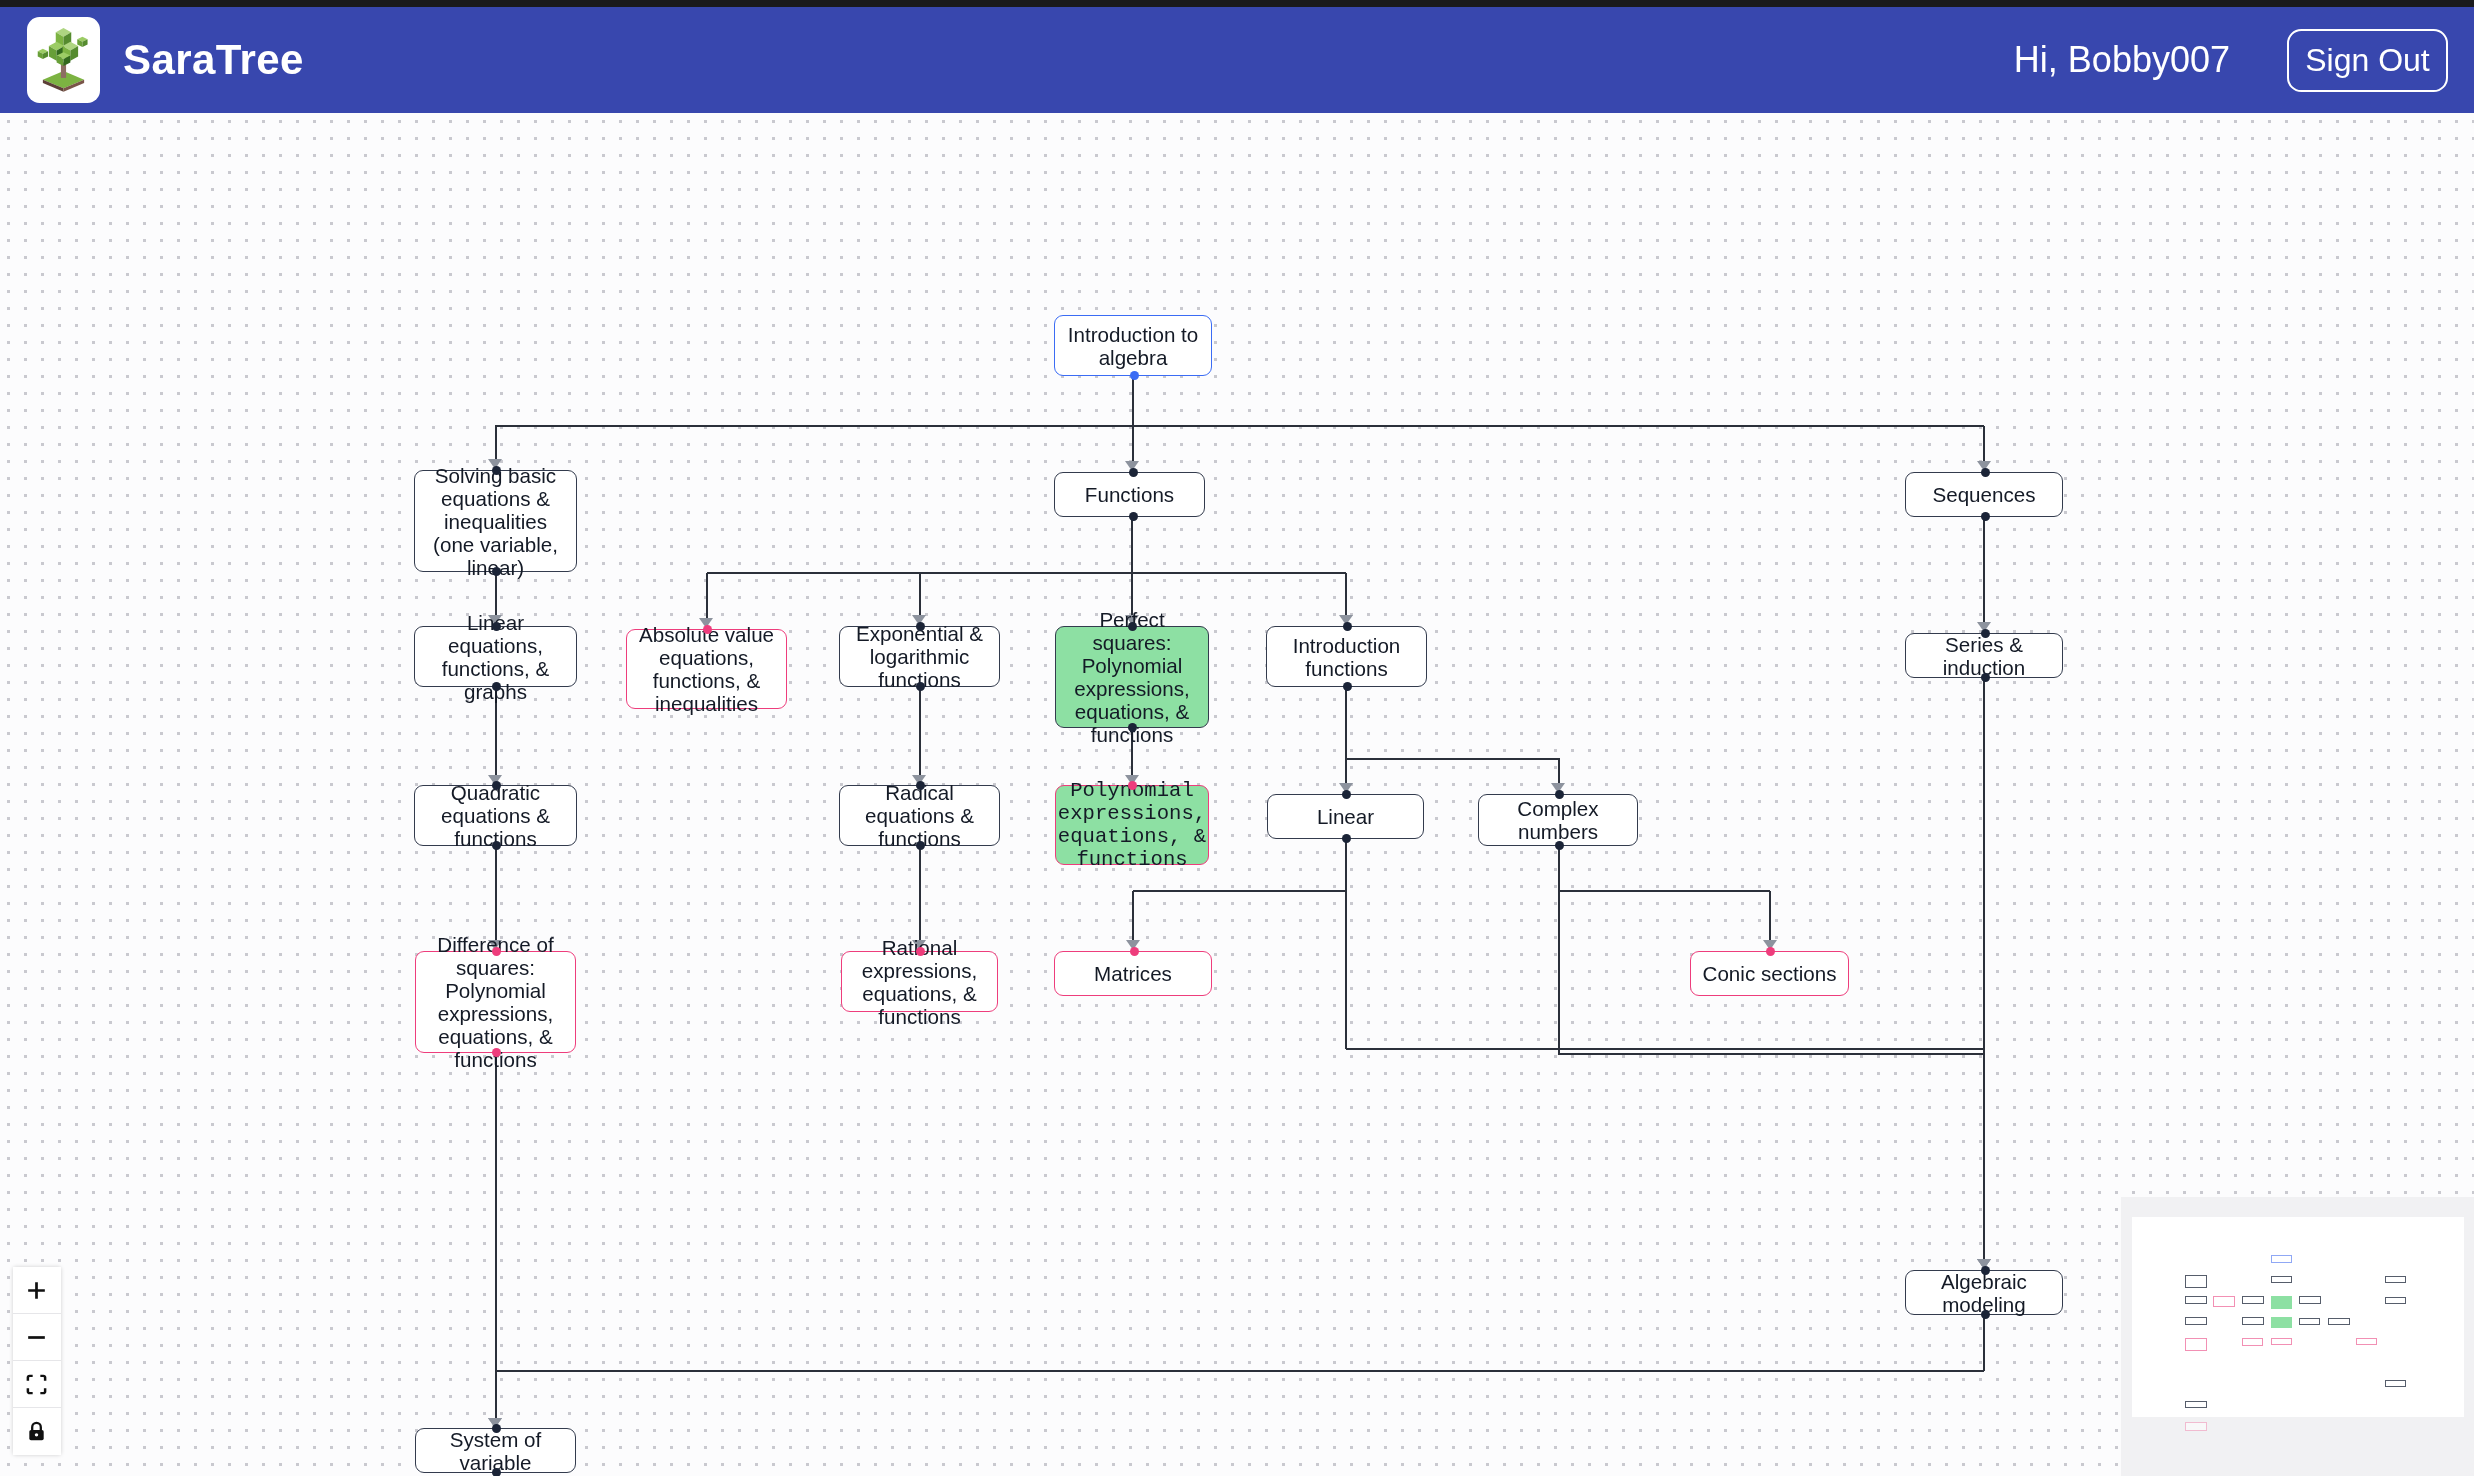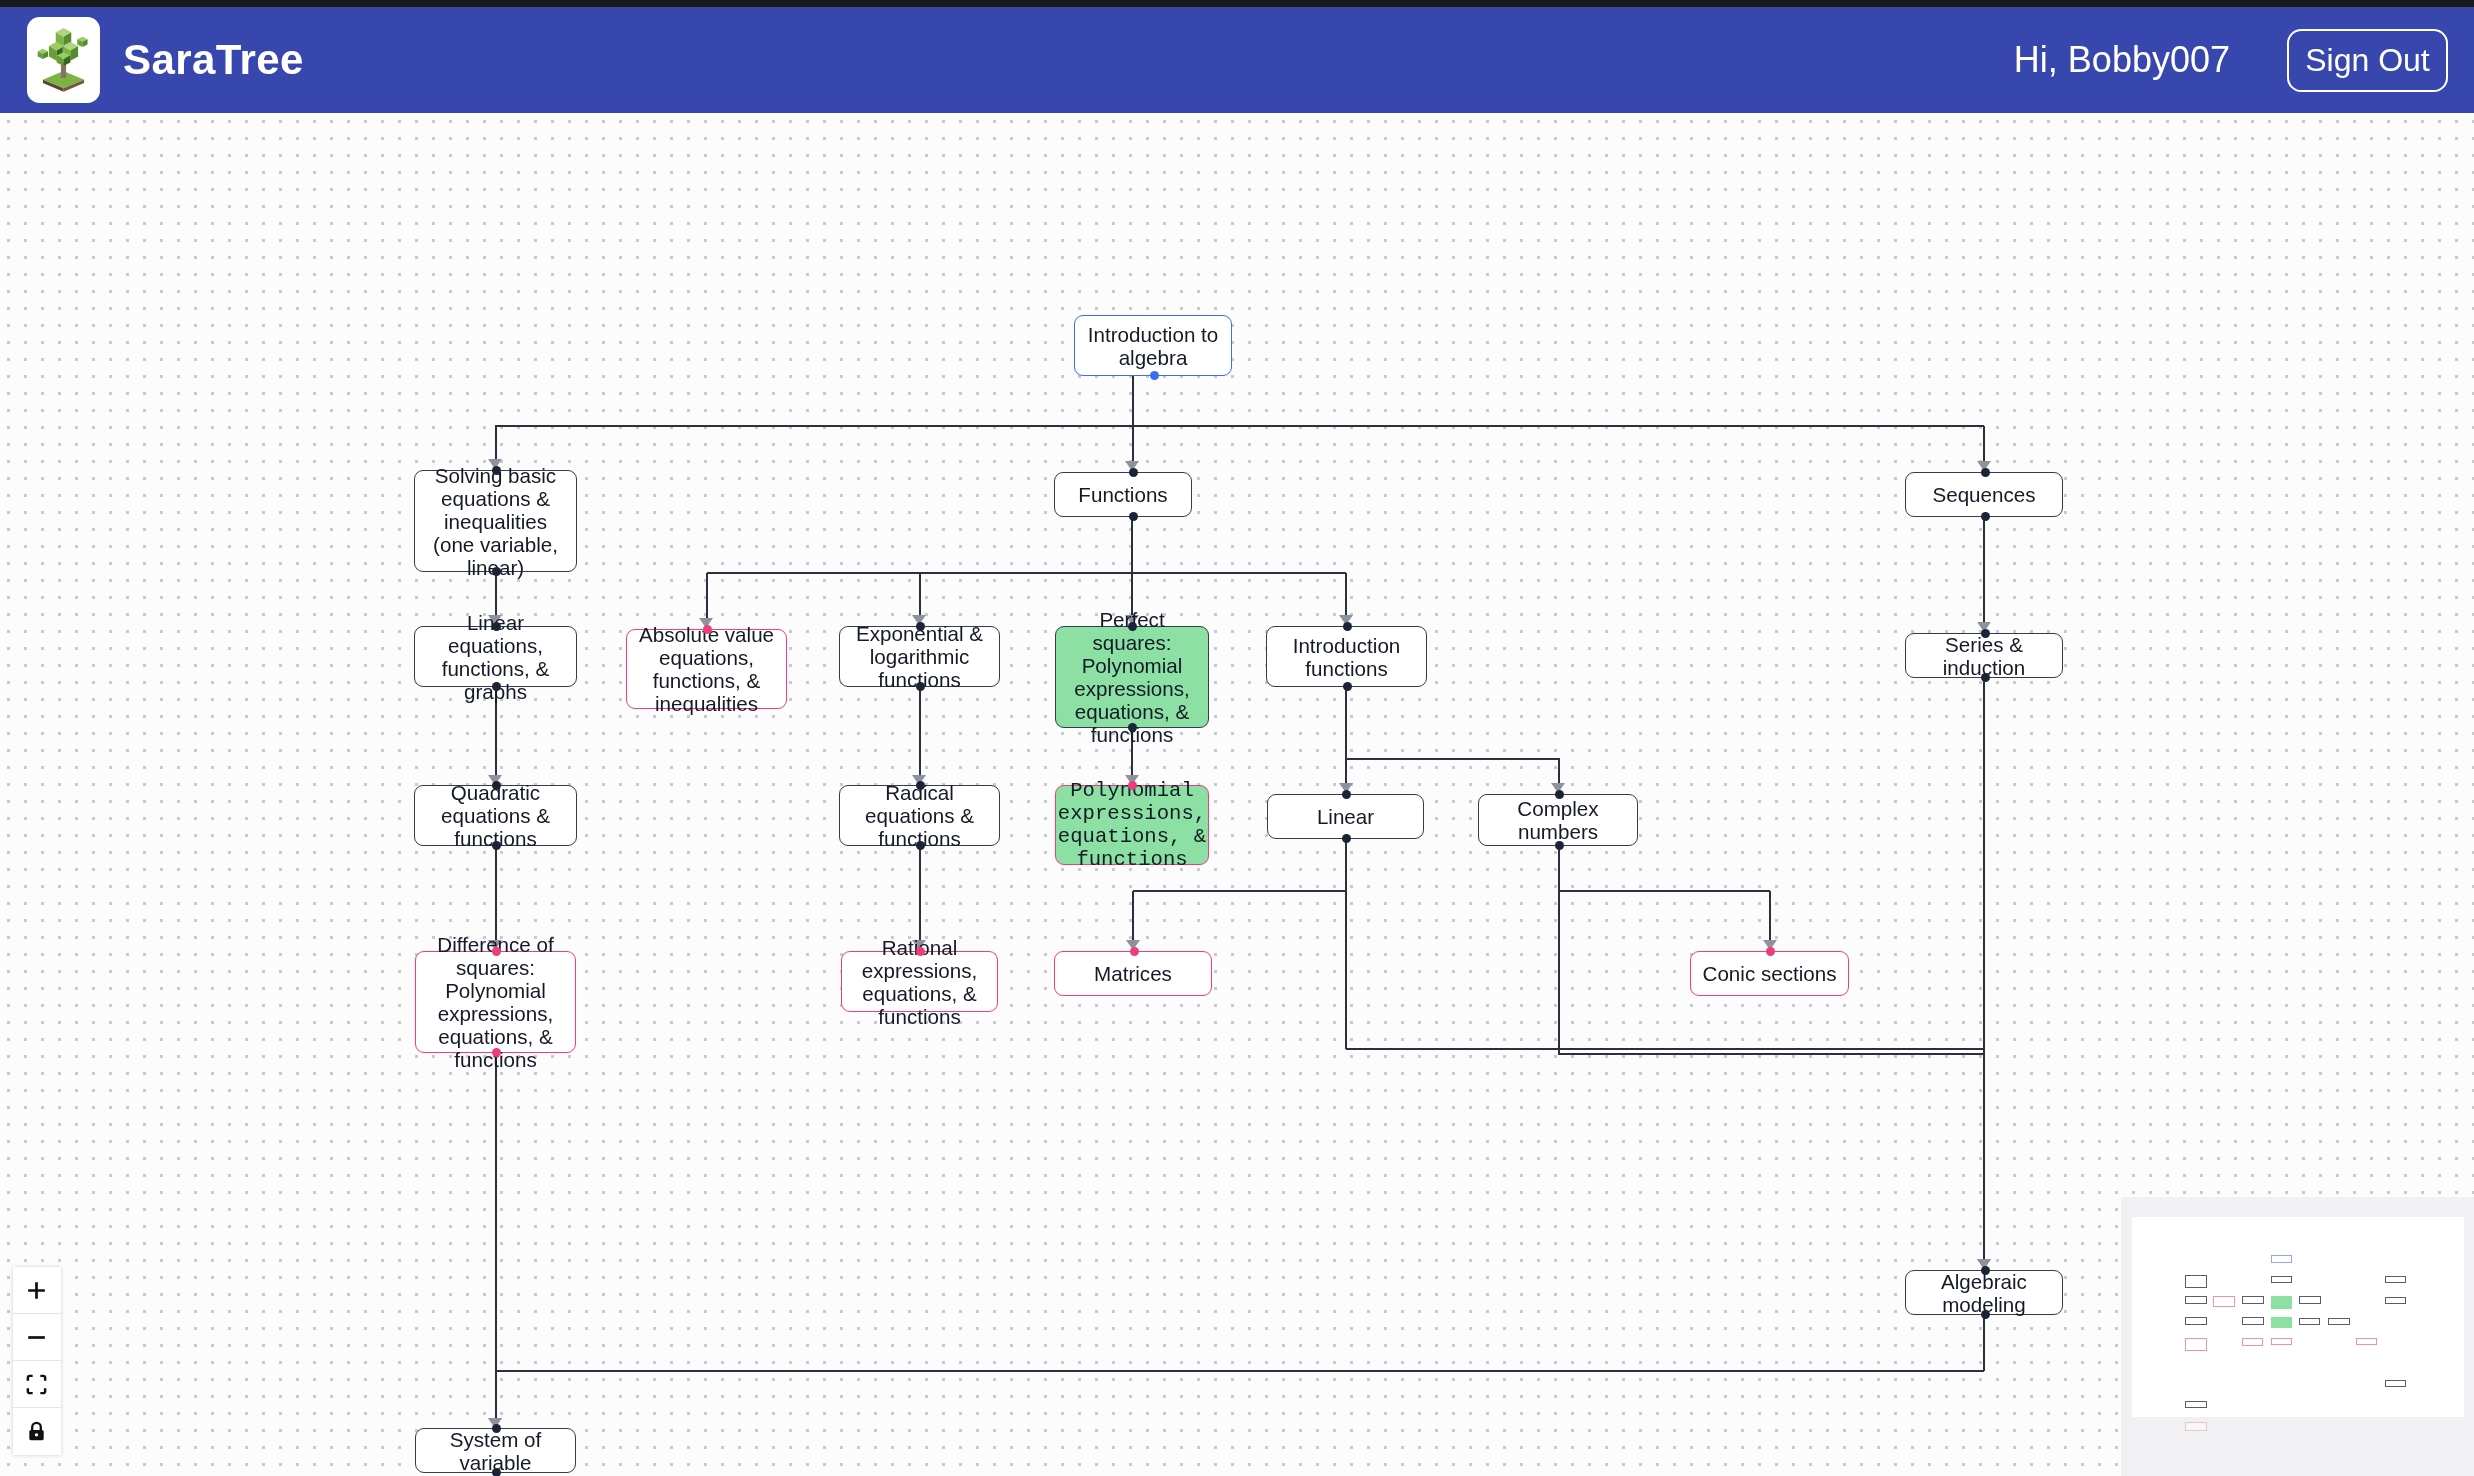--- a/index.html
+++ b/index.html
@@ -21,21 +21,21 @@
   .grid{position:absolute;left:0;top:113px;right:0;bottom:0;background:#fcfcfd;
         background-image:radial-gradient(circle,#c9c9cf 1.5px,transparent 1.7px);
         background-size:17px 17px;z-index:0;}
   
   .edge{position:absolute;background:#2b303a;z-index:1;}
   .arrow{position:absolute;width:0;height:0;border-left:7.2px solid transparent;border-right:7.2px solid transparent;
          border-top:10.7px solid #8d939e;z-index:2;}
   .node{position:absolute;background:#ffffff;border:1.8px solid #333b4d;border-radius:9px;display:flex;
         align-items:center;justify-content:center;text-align:center;font-size:20.6px;line-height:23px;
         color:#141a26;padding:0 10.7px;box-sizing:border-box;z-index:3;}
-  .node.blue{border-color:#3b6cf4;margin-left:20px;}
+  .node.blue{border-color:#3b6cf4;}
   .node.pink{border-color:#ee3d7c;}
   .node.green{background:#8de0a3;}
   .node.greenpink{background:#8de0a3;border-color:#ee3d7c;}
   .dot{position:absolute;width:9px;height:9px;border-radius:50%;background:#1b2437;z-index:4;}
   
   .controls{position:absolute;left:12.5px;top:1267px;width:48px;background:#ffffff;z-index:15;
             box-shadow:0 0 4.5px rgba(0,0,0,.18);border-radius:2.7px;}
   .ctrl-btn{width:48px;height:47px;background:#ffffff;border:none;border-bottom:0.9px solid #e6e6e9;
             display:flex;align-items:center;justify-content:center;cursor:pointer;padding:0;}
   .ctrl-btn:last-child{border-bottom:none;}
@@ -168,21 +168,21 @@
   <div id="nodes-layer">
       <div class="node blue" style="left: 1054px; top: 315px; width: 158px; height: 61px;">
         <span>Introduction to algebra</span>
         <div class="dot" style="left: 75px; bottom: -5.4px; background: rgb(59, 108, 244);"></div>
       </div>
       <div class="node dark" style="left: 414px; top: 470px; width: 163px; height: 102px;">
         <span>Solving basic equations &amp; inequalities (one variable, linear)</span>
         <div class="dot" style="left: 77px; top: -5.4px; background: rgb(27, 36, 55);"></div>
         <div class="dot" style="left: 77px; bottom: -5.4px; background: rgb(27, 36, 55);"></div>
       </div>
-      <div class="node dark" style="left: 1054px; top: 472px; width: 138px; height: 45px;">
+      <div class="node dark" style="left: 1054px; top: 472px; width: 151px; height: 45px;">
         <span>Functions</span>
         <div class="dot" style="left: 74px; top: -5.4px; background: rgb(27, 36, 55);"></div>
         <div class="dot" style="left: 74px; bottom: -5.4px; background: rgb(27, 36, 55);"></div>
       </div>
       <div class="node dark" style="left: 1905px; top: 472px; width: 158px; height: 45px;">
         <span>Sequences</span>
         <div class="dot" style="left: 75px; top: -5.4px; background: rgb(27, 36, 55);"></div>
         <div class="dot" style="left: 75px; bottom: -5.4px; background: rgb(27, 36, 55);"></div>
       </div>
       <div class="node dark" style="left: 414px; top: 626px; width: 163px; height: 61px;">

